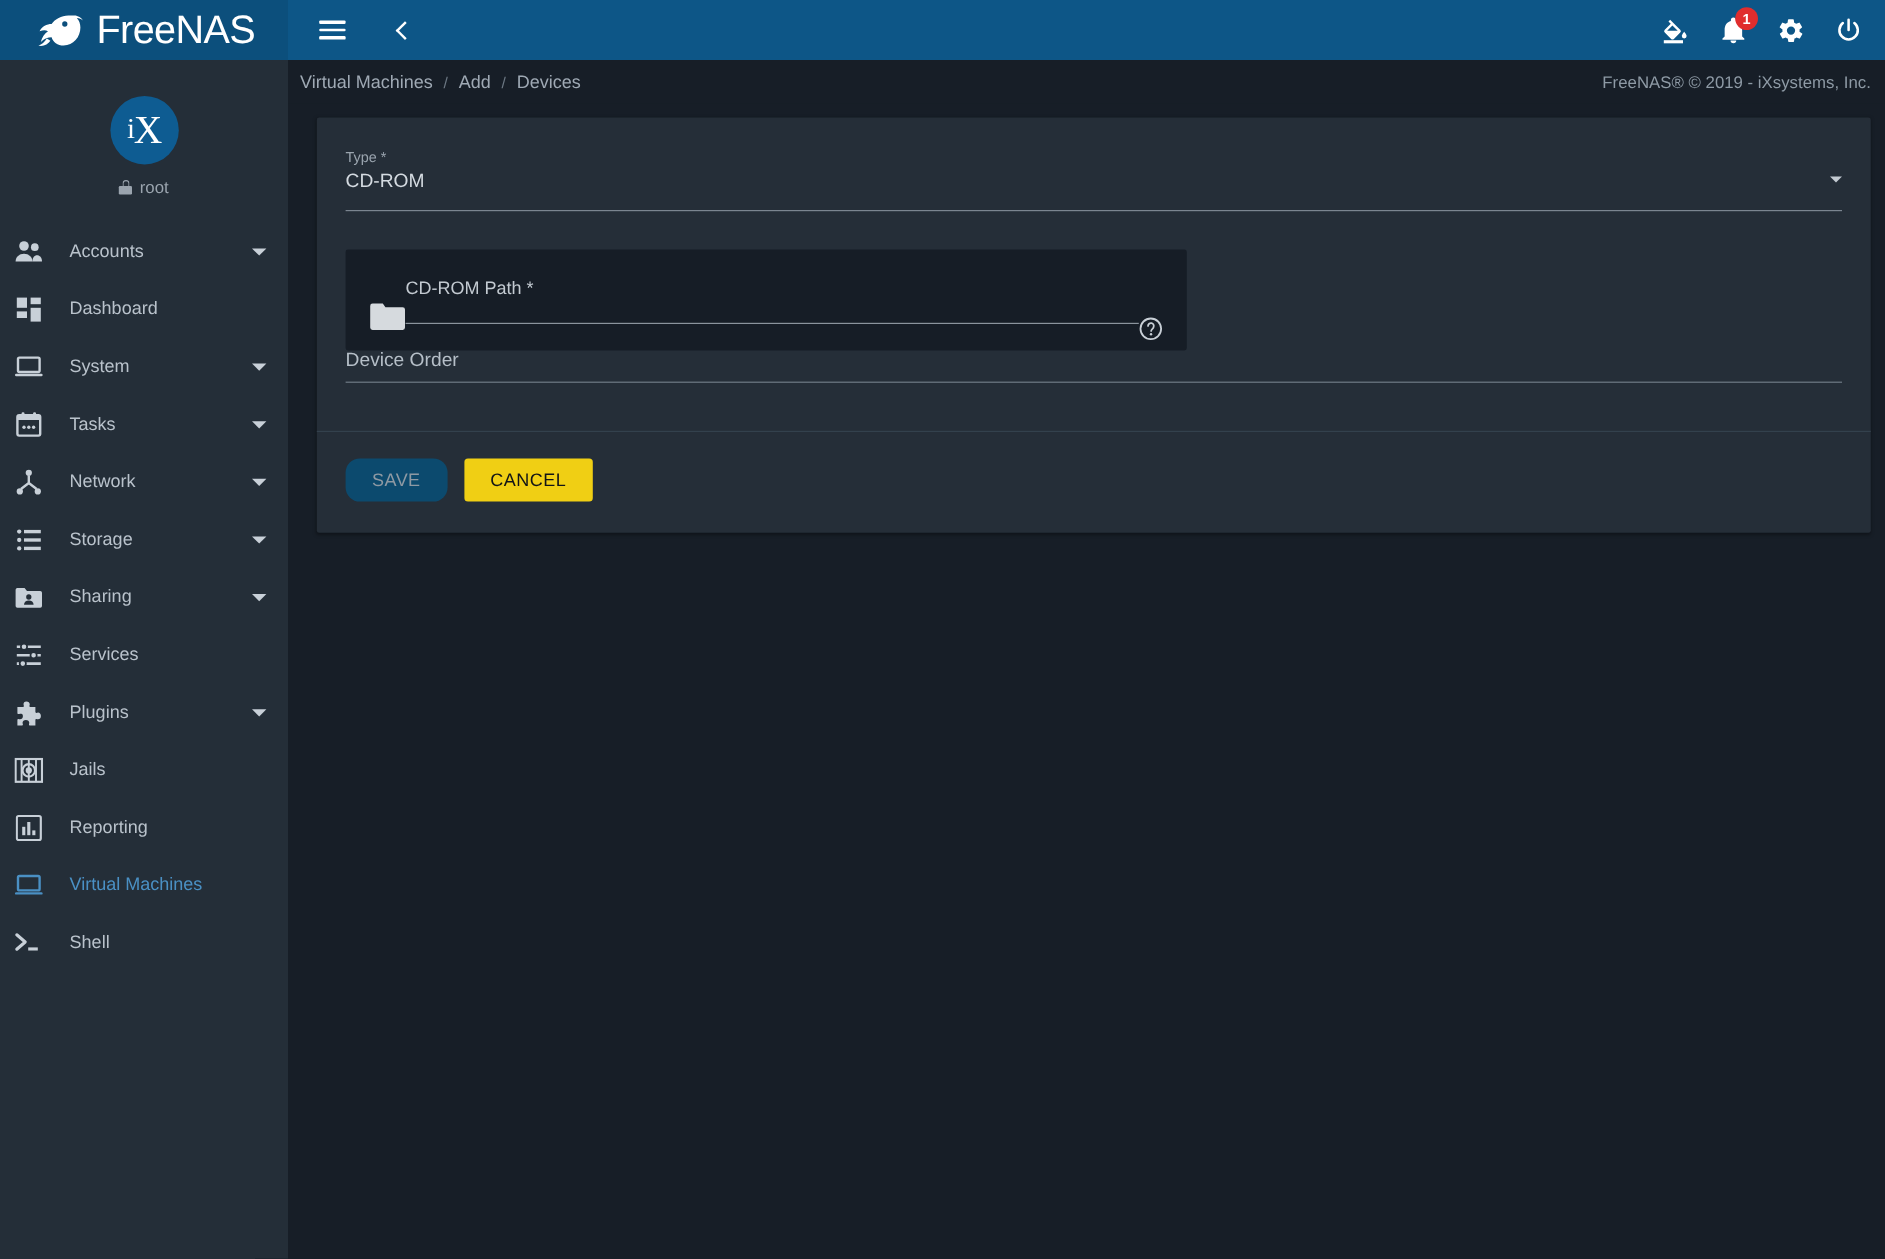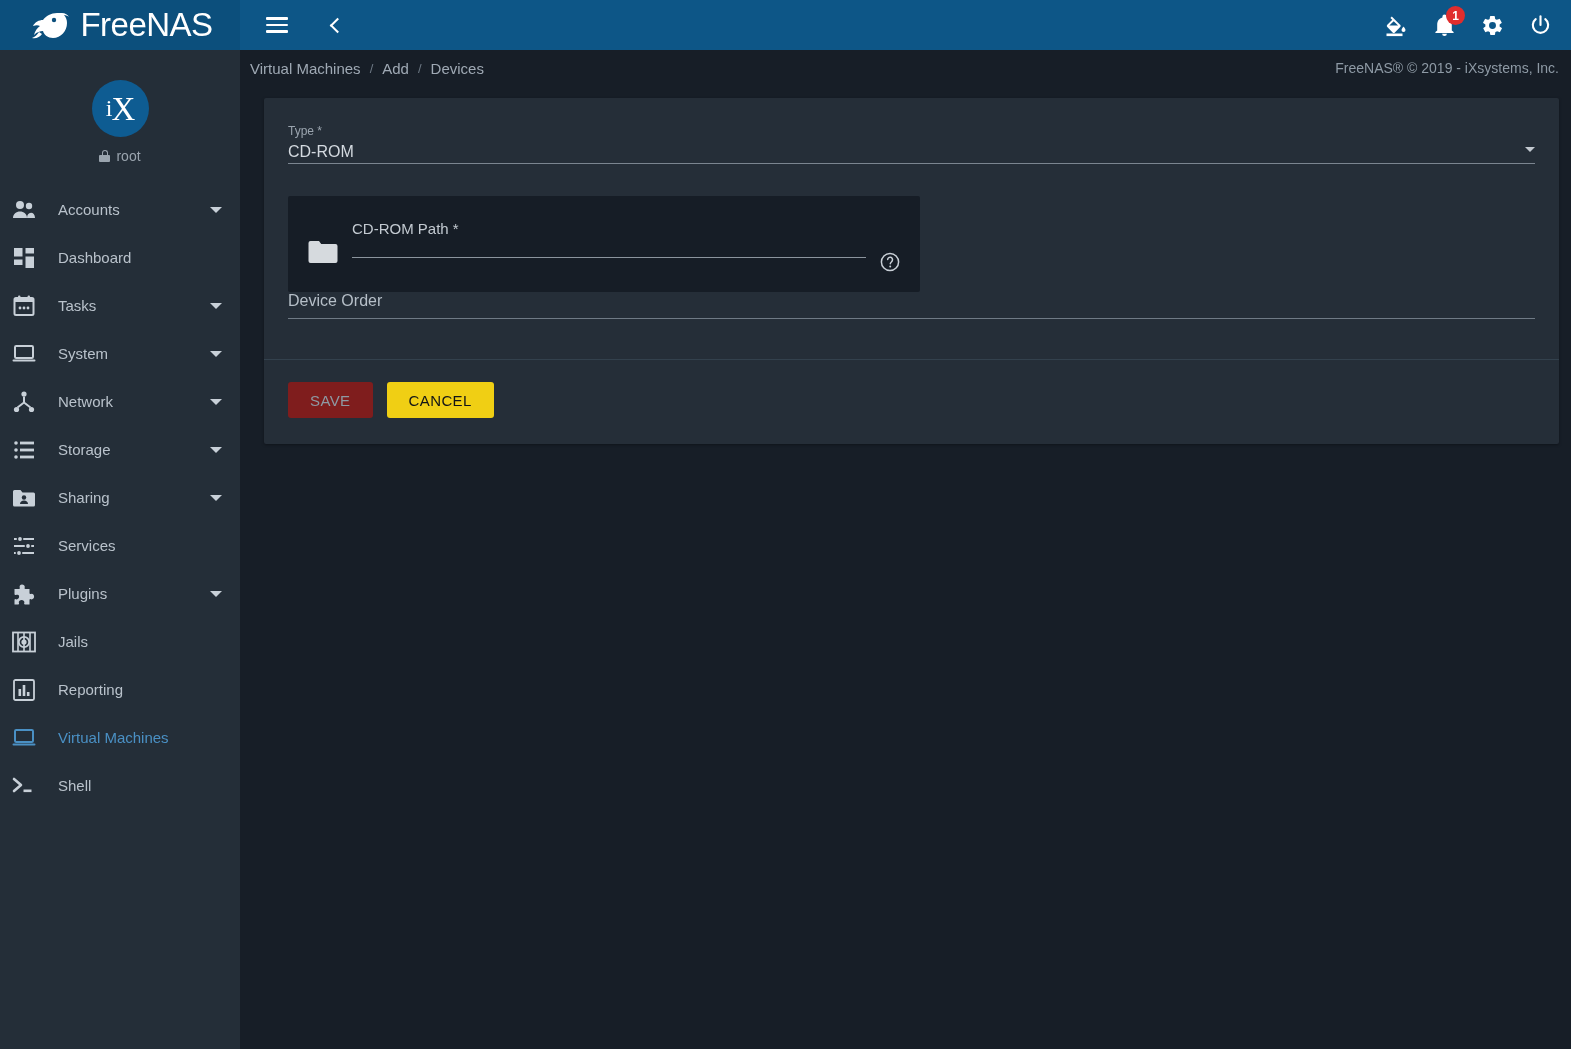--- a/index.html
+++ b/index.html
@@ -137,37 +137,37 @@
     padding: 0;
   }
   .card-body { padding: 26px 24px 22px 24px; }
 
   
   .field-type { position: relative; padding-bottom: 6px; }
   .field-label-sm { font-size: 12px; color: #9aa4ae; margin-bottom: 5px; }
   .select-row {
     display: flex; align-items: center;
     border-bottom: 1px solid #7b8590;
-    padding-bottom: 2px;
+    padding-bottom: 14px;
   }
   .select-value { font-size: 16px; color: #d4dae0; flex: 1; }
   .select-arrow {
     width: 0; height: 0;
     border-left: 5px solid transparent;
     border-right: 5px solid transparent;
     border-top: 5px solid #c3cad1;
     margin-bottom: 6px;
   }
 
   .path-box {
     margin-top: 26px;
     background: #161d26;
-    width: 632px;
-    padding: 18px 20px 20px 20px;
-    display: flex; align-items: flex-start; gap: 14px;
+    width: 701px;
+    padding: 18px 20px 8px 20px;
+    display: flex; align-items: flex-start; gap: 0;
     border-radius: 2px;
   }
   .folder-icon { width: 30px; height: 24px; flex: 0 0 30px; margin-top: 26px; }
   .path-field { flex: 1; padding-top: 6px; }
   .path-label { font-size: 15px; color: #c3cad1; margin-bottom: 20px; }
   .path-underline { border-bottom: 1px solid #8b949d; height: 1px; width: 100%; }
   .help-icon { margin-top: 38px; width: 20px; height: 20px; flex: 0 0 20px; cursor: pointer; }
 
   .device-order { }
   .device-order .do-label { font-size: 16px; color: #b6bfc8; padding-bottom: 8px; }
@@ -175,21 +175,21 @@
 
   .card-divider { height: 1px; background: #33414d; margin: 18px 0 0 0; }
   .card-actions { padding: 22px 24px 26px 24px; display: flex; gap: 14px; }
   .btn {
     border: none; border-radius: 3px;
     font-size: 15px; letter-spacing: 0.4px;
     padding: 0 22px; height: 36px;
     font-family: "Liberation Sans", sans-serif;
     cursor: pointer;
   }
-  .btn-save { background: #7f1d1d; color: #8e99a3; cursor: default; }
+  .btn-save { background: #0c4a6e; color: #8e99a3; cursor: default; border-radius: 12px; }
   .btn-cancel { background: #f0cf14; color: #111417; font-weight: 500; }
 </style>
 </head>
 <body>
 
 <div class="app">
 
   <aside class="sidebar">
 
     <div class="logo-area">
@@ -240,42 +240,42 @@
               <rect x="12.5" y="1" width="8.5" height="5.5" fill="currentColor"></rect>
               <rect x="1" y="12.5" width="8.5" height="5.5" fill="currentColor"></rect>
               <rect x="12.5" y="9.5" width="8.5" height="11.5" fill="currentColor"></rect>
             </svg>
         </span>
         <span class="nav-label">Dashboard</span>
       </div>
 
       <div class="nav-item">
         <span class="nav-icon">
+          <svg width="24" height="20" viewBox="0 0 24 20">
+              <rect x="3" y="2" width="18" height="12" rx="1.2" fill="none" stroke="currentColor" stroke-width="2"></rect>
+              <rect x="0.5" y="15.5" width="23" height="2" rx="1" fill="currentColor"></rect>
+            </svg>
+        </span>
+        <span class="nav-label">System</span>
+        <span class="caret"></span>
+      </div>
+
+      <div class="nav-item">
+        <span class="nav-icon">
           <svg width="22" height="22" viewBox="0 0 22 22">
               <rect x="1.5" y="3" width="19" height="17" rx="1.5" fill="none" stroke="currentColor" stroke-width="2"></rect>
               <rect x="1.5" y="3" width="19" height="4" fill="currentColor"></rect>
               <rect x="5" y="0.5" width="2.4" height="4.5" rx="1" fill="currentColor"></rect>
               <rect x="14.6" y="0.5" width="2.4" height="4.5" rx="1" fill="currentColor"></rect>
               <circle cx="7" cy="13" r="1.4" fill="currentColor"></circle>
               <circle cx="11" cy="13" r="1.4" fill="currentColor"></circle>
               <circle cx="15" cy="13" r="1.4" fill="currentColor"></circle>
             </svg>
         </span>
         <span class="nav-label">Tasks</span>
-        <span class="caret"></span>
-      </div>
-
-      <div class="nav-item">
-        <span class="nav-icon">
-          <svg width="24" height="20" viewBox="0 0 24 20">
-              <rect x="3" y="2" width="18" height="12" rx="1.2" fill="none" stroke="currentColor" stroke-width="2"></rect>
-              <rect x="0.5" y="15.5" width="23" height="2" rx="1" fill="currentColor"></rect>
-            </svg>
-        </span>
-        <span class="nav-label">System</span>
         <span class="caret"></span>
       </div>
 
       <div class="nav-item">
         <span class="nav-icon">
           <svg width="22" height="22" viewBox="0 0 22 22">
               <circle cx="11" cy="3" r="2.6" fill="currentColor"></circle>
               <circle cx="3.5" cy="18.5" r="2.6" fill="currentColor"></circle>
               <circle cx="18.5" cy="18.5" r="2.6" fill="currentColor"></circle>
               <path d="M11 5.5v6M11 11.5L4.5 16.5M11 11.5L17.5 16.5" stroke="currentColor" stroke-width="2" fill="none"></path>

